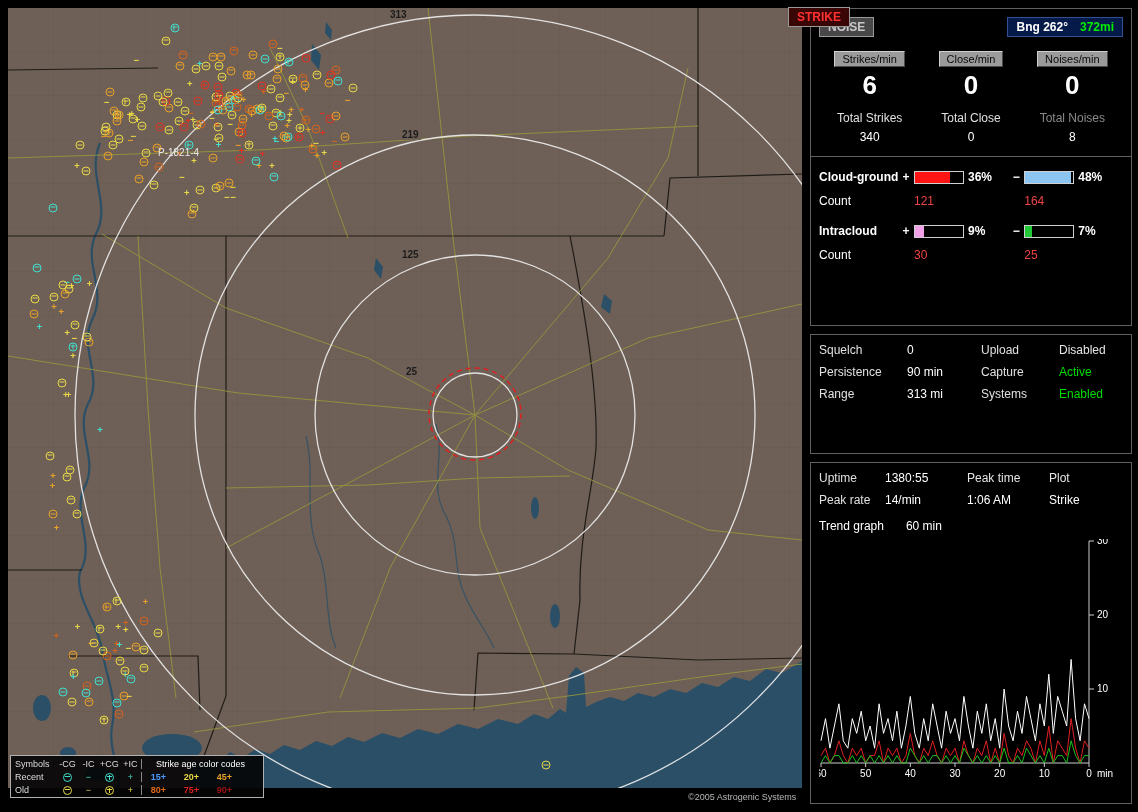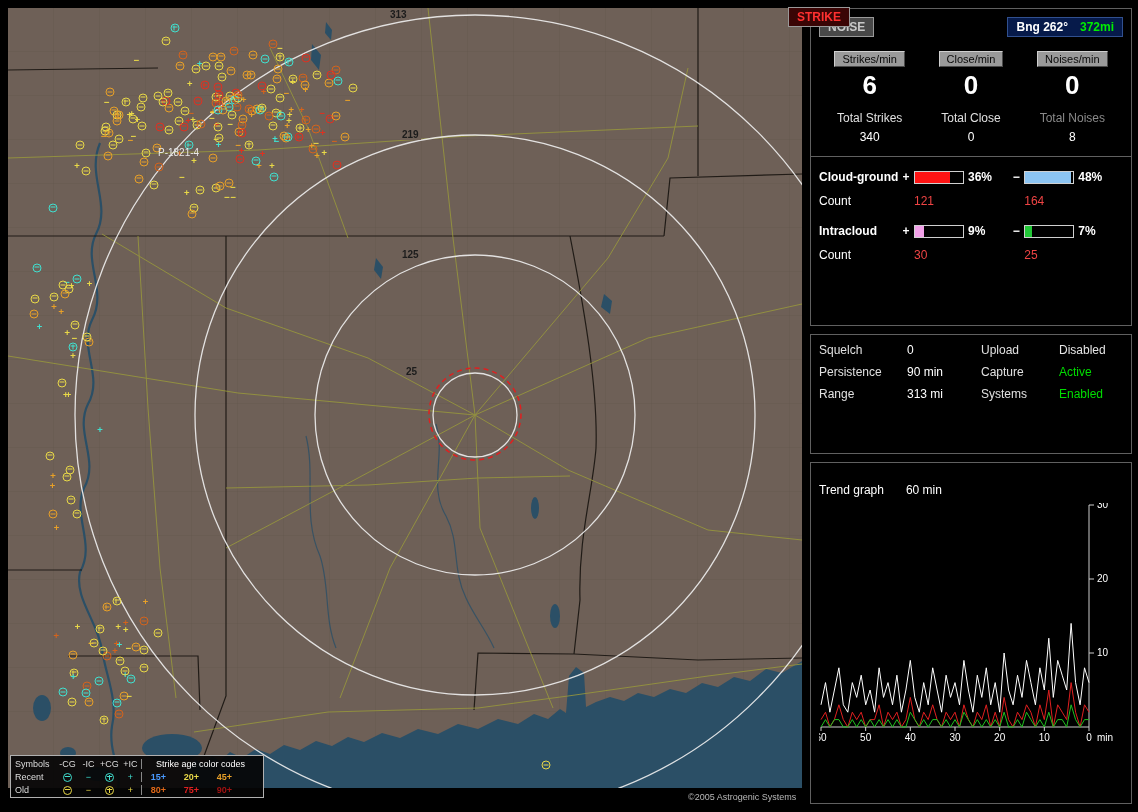--- a/index.html
+++ b/index.html
@@ -571,20 +571,31 @@
       <span class="val green">Active</span>
 
       <span class="lbl">Range</span>
       <span class="val">313 mi</span>
       <span class="lbl">Systems</span>
       <span class="val green">Enabled</span>
     </div>
   </div>
 
   <div class="sec" id="sec3">
+    <div class="grid-b">
+      <span class="lbl">Uptime</span>
+      <span class="val">1380:55</span>
+      <span class="dim">Peak time</span>
+      <span class="dim">Plot</span>
+
+      <span class="lbl">Peak rate</span>
+      <span class="val">14/min</span>
+      <span class="val">1:06 AM</span>
+      <span class="val">Strike</span>
+    </div>
 
     <div class="trendlbl">
       <span>Trend graph</span>
       <span>60 min</span>
     </div>
 
     <svg id="trend" width="306" height="246">
         <line x1="270" y1="2" x2="270" y2="224" stroke="#cccccc" stroke-width="1"></line>
         <line x1="2" y1="224" x2="270" y2="224" stroke="#cccccc" stroke-width="1"></line>
         <line x1="270" y1="150" x2="275" y2="150" stroke="#cccccc" stroke-width="1"></line>

